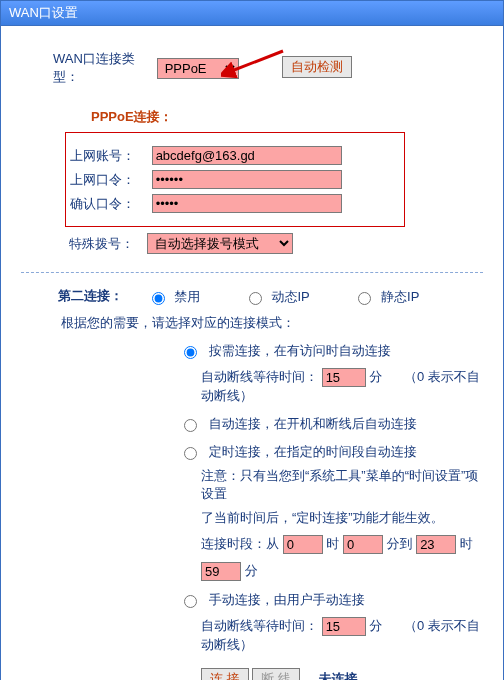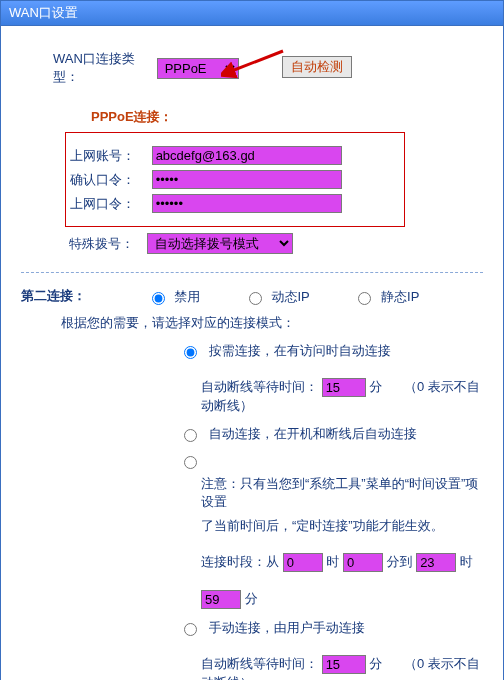--- a/index.html
+++ b/index.html
@@ -24,21 +24,21 @@
     padding: 18px 20px 16px 20px;
     position: relative;
     min-height: 620px;
   }
   .row { margin: 6px 0; }
   .label { display: inline-block; text-align: left; vertical-align: middle; }
   select, input[type=text], input[type=password] {
     font-size: 13px;
     padding: 1px 3px;
     border: 1px solid #7a7a7a;
-    background: #d946ef;
+    background: #fca5a5;
     vertical-align: middle;
     font-family: inherit;
   }
   button, .btn {
     font-size: 13px;
     padding: 1px 8px;
     border: 1px solid #7a7a7a;
     background: #e8e8e8;
     cursor: pointer;
     font-family: inherit;
@@ -53,28 +53,28 @@
     width: 340px;
   }
   .cred-box .row { margin: 5px 0; }
   .cred-box .label { width: 78px; }
   .cred-box input { width: 190px; }
   .second-conn {
     border-top: 1px dashed #8aa9d8;
     margin-top: 18px;
     padding-top: 14px;
   }
-  .sc-title { font-weight: bold; display: inline-block; width: 102px; }
+  .sc-title { font-weight: bold; display: inline-block; width: 102px; text-align: right; }
   .sc-opt { display: inline-block; margin-left: 20px; vertical-align: middle; }
   .sc-opt input { margin-right: 6px; vertical-align: middle; }
   .sc-opt label { vertical-align: middle; }
   .hint { margin: 8px 0 10px 40px; }
   .mode-row { margin: 10px 0 6px 158px; }
   .mode-row input[type=radio] { vertical-align: middle; margin-right: 8px; }
-  .sub { margin: 18px 0 6px 180px; color: #1a3b7c; }
+  .sub { margin: 8px 0 6px 180px; color: #1a3b7c; }
   .num { width: 44px; text-align: left; }
   .num-sm { width: 40px; text-align: left; background: #eee; }
   .note { margin: 6px 0 6px 180px; }
   .conn-row { margin: 14px 0 10px 180px; }
   .arrow {
     position: absolute;
     top: 22px; left: 220px;
     width: 68px; height: 30px;
     pointer-events: none;
   }
@@ -108,26 +108,26 @@
   </div>
 
   <div class="section-head">PPPoE连接：</div>
 
   <div class="cred-box">
     <div class="row">
       <span class="label">上网账号：</span>
       <input type="text" value="abcdefg@163.gd" style="">
     </div>
     <div class="row">
+      <span class="label">上网口令：</span>
+      <input type="password" value="••••••" style="">
+    </div>
+    <div class="row">
       <span class="label">确认口令：</span>
       <input type="password" value="•••••" style="">
-    </div>
-    <div class="row">
-      <span class="label">上网口令：</span>
-      <input type="password" value="••••••" style="">
     </div>
   </div>
 
   <div class="row" style="margin-left:48px;">
     <span class="label" style="width:74px;">特殊拨号：</span>
     <select style="width:146px;">
       <option>自动选择拨号模式</option>
     </select>
   </div>
 
@@ -160,20 +160,21 @@
         <span style="margin-left:18px;">（0 表示不自动断线）</span>
       </div>
 
       <div class="mode-row">
         <input type="radio" name="mode" style="">
         <label>自动连接，在开机和断线后自动连接</label>
       </div>
 
       <div class="mode-row">
         <input type="radio" name="mode" style="">
+        <label>定时连接，在指定的时间段自动连接</label>
       </div>
       <div class="note">注意：只有当您到“系统工具”菜单的“时间设置”项设置</div>
       <div class="note">了当前时间后，“定时连接”功能才能生效。</div>
       <div class="sub">
         <span>连接时段：从</span>
         <input class="num-sm" type="text" readonly="" value="0" style="">
         <span>时</span>
         <input class="num-sm" type="text" readonly="" value="0" style="">
         <span>分到</span>
         <input class="num-sm" type="text" readonly="" value="23" style="">

